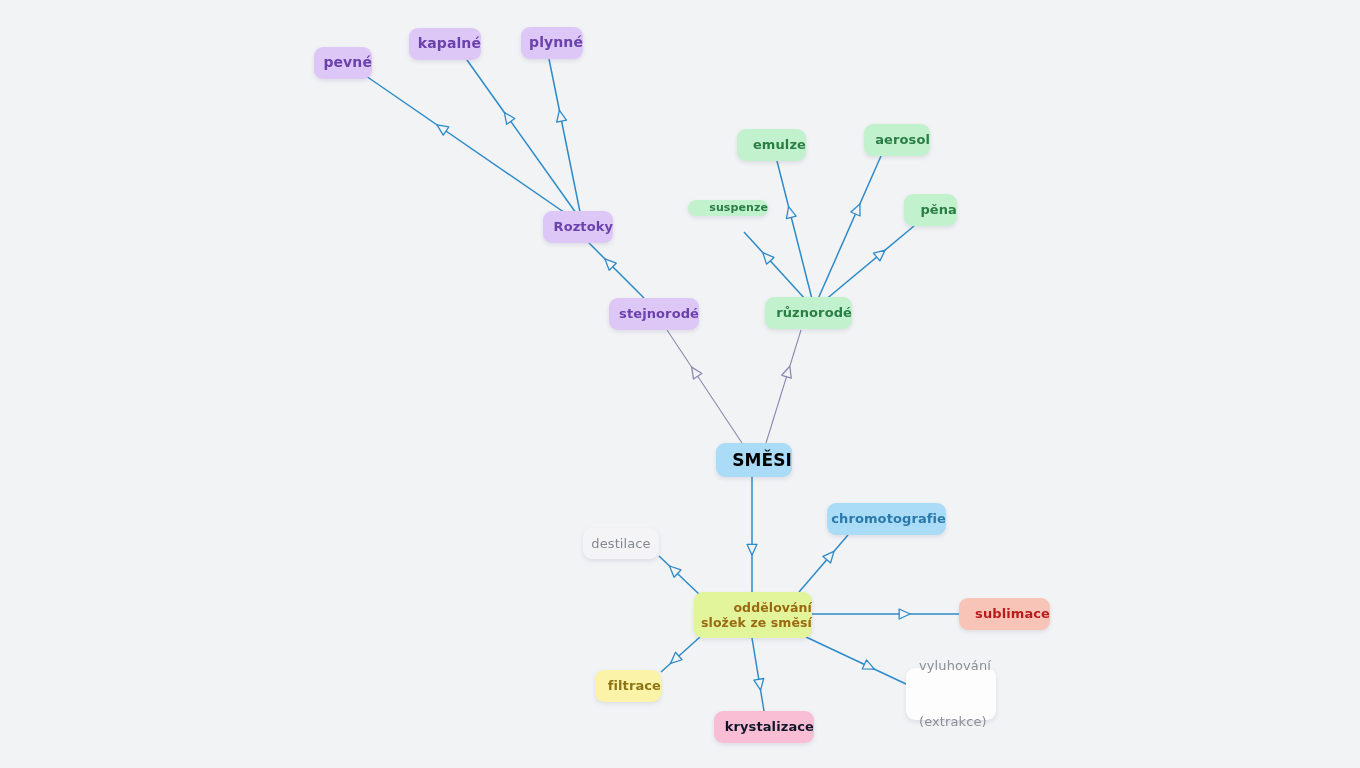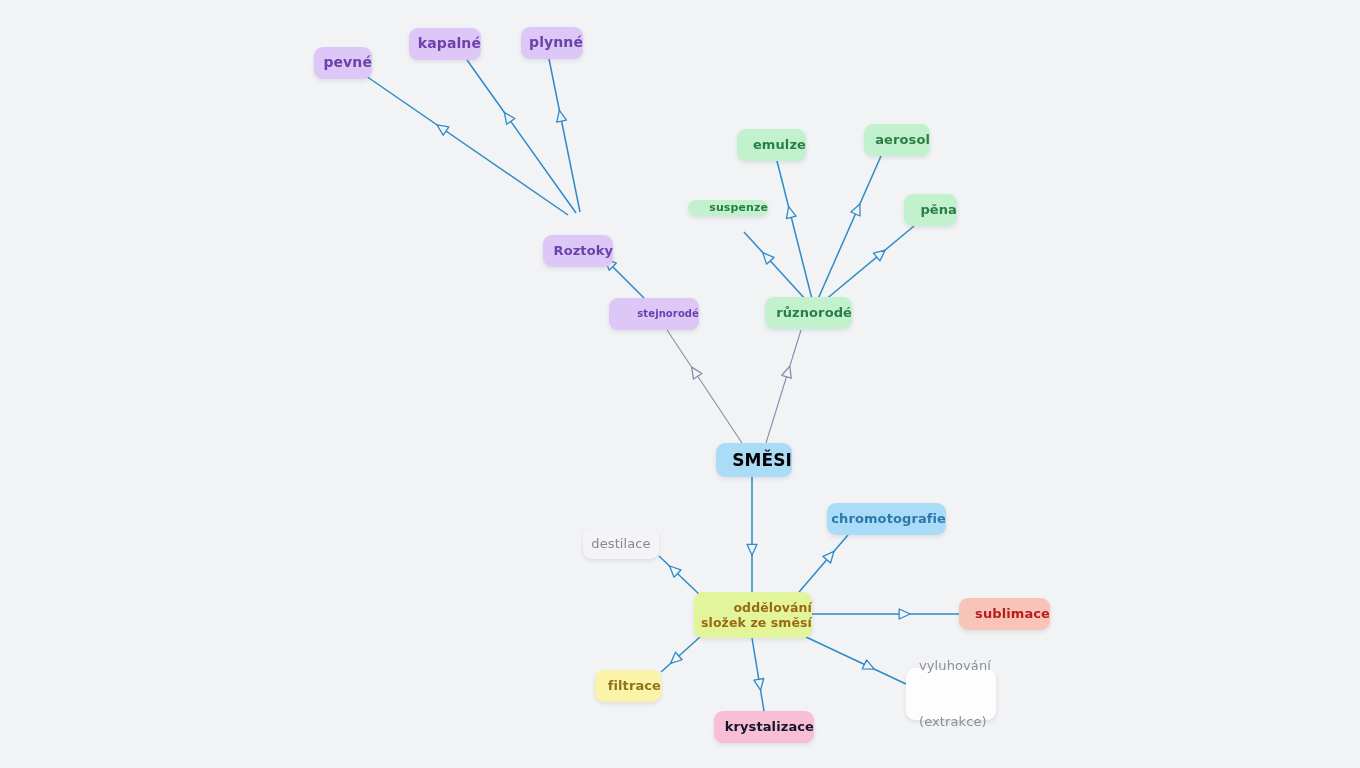--- a/index.html
+++ b/index.html
@@ -131,22 +131,22 @@
       </g>
       <g>
         <line x1="752" y1="638" x2="764" y2="711" stroke="#2d8bc9" stroke-width="1.5"></line>
         <path d="M 7,0 L -4,-5 L -4,5 Z" fill="#f2f3f5" stroke="#2d8bc9" stroke-width="1.3" stroke-linejoin="round" transform="translate(759.44,683.26) rotate(80.66500153686177)"></path>
       </g>
     </svg>
   <div id="node-layer">
       <div class="node n-purple" style="left: 314px; top: 47px; width: 58px; height: 32px; font-size: 14px;"><span class="ln">pevné</span></div>
       <div class="node n-purple" style="left: 409px; top: 28px; width: 72px; height: 32px; font-size: 14px;"><span class="ln">kapalné</span></div>
       <div class="node n-purple" style="left: 521px; top: 27px; width: 62px; height: 32px; font-size: 14px;"><span class="ln">plynné</span></div>
-      <div class="node n-purple" style="left: 543px; top: 211px; width: 70px; height: 32px; font-size: 13px; margin-top: 24px;"><span class="ln">Roztoky</span></div>
-      <div class="node n-purple" style="left: 609px; top: 298px; width: 90px; height: 32px; font-size: 10px;"><span class="ln">stejnorodé</span></div>
+      <div class="node n-purple" style="left: 543px; top: 211px; width: 70px; height: 32px; font-size: 13px;"><span class="ln">Roztoky</span></div>
+      <div class="node n-purple" style="left: 609px; top: 298px; width: 90px; height: 32px; font-size: 13px;"><span class="ln">stejnorodé</span></div>
       <div class="node n-green" style="left: 737px; top: 129px; width: 69px; height: 32px; font-size: 13px;"><span class="ln">emulze</span></div>
       <div class="node n-green" style="left: 864px; top: 124px; width: 66px; height: 32px; font-size: 13px; padding-left: 18px;"><span class="ln">aerosol</span></div>
       <div class="node n-green" style="left: 688px; top: 200px; width: 80px; height: 16px; font-size: 11px;"><span class="ln">suspenze</span></div>
       <div class="node n-green" style="left: 904px; top: 194px; width: 53px; height: 32px; font-size: 13px;"><span class="ln">pěna</span></div>
       <div class="node n-green" style="left: 765px; top: 297px; width: 87px; height: 32px; font-size: 13px;"><span class="ln">různorodé</span></div>
       <div class="node n-blue-c" style="left: 716px; top: 443px; width: 76px; height: 34px; font-size: 17px;"><span class="ln">SMĚSI</span></div>
       <div class="node n-blue" style="left: 827px; top: 503px; width: 119px; height: 32px; font-size: 13px;"><span class="ln">chromotografie</span></div>
       <div class="node n-gray" style="left: 583px; top: 528px; width: 76px; height: 31px; font-size: 13px;"><span class="ln">destilace</span></div>
       <div class="node n-lime" style="left: 694px; top: 592px; width: 118px; height: 46px; font-size: 12.5px;"><span class="ln">oddělování</span><span class="ln">složek ze směsí</span></div>
       <div class="node n-salmon" style="left: 959px; top: 598px; width: 91px; height: 32px; font-size: 13px;"><span class="ln">sublimace</span></div>

